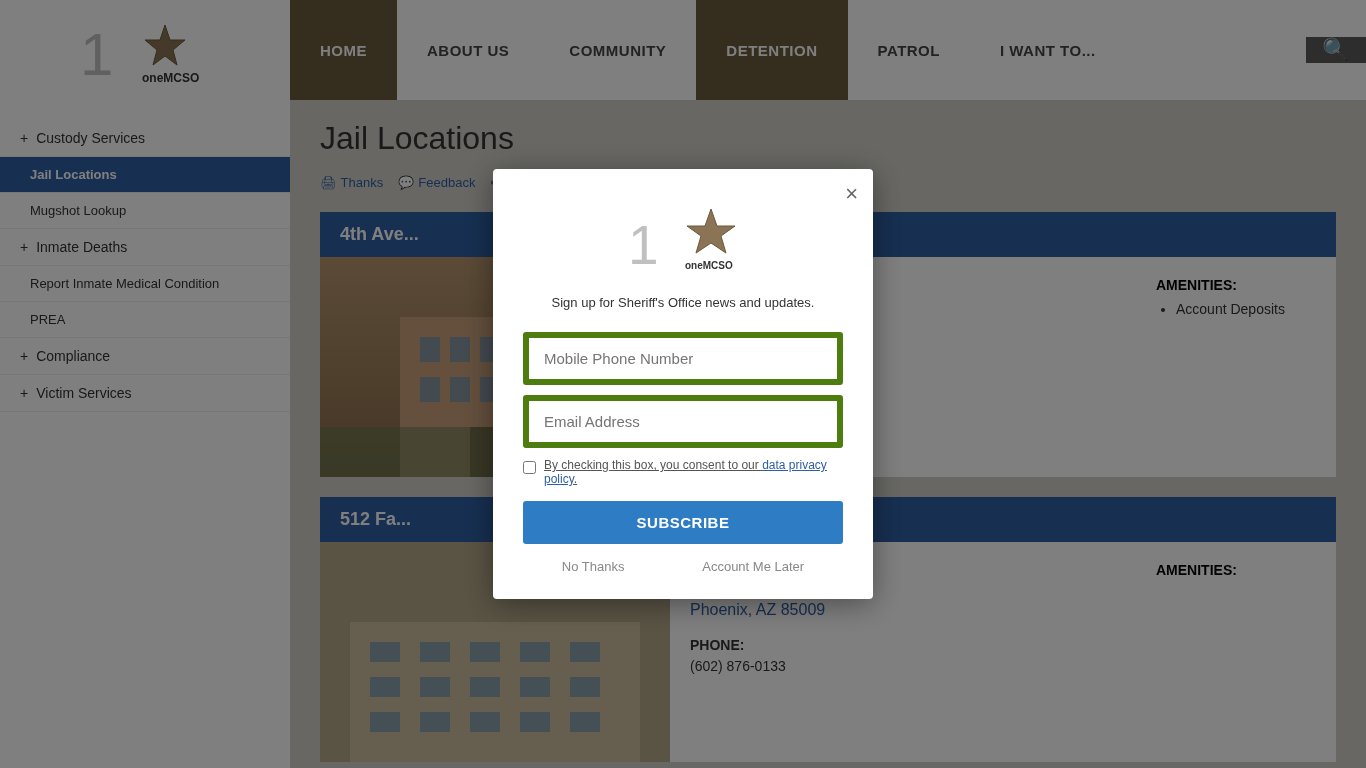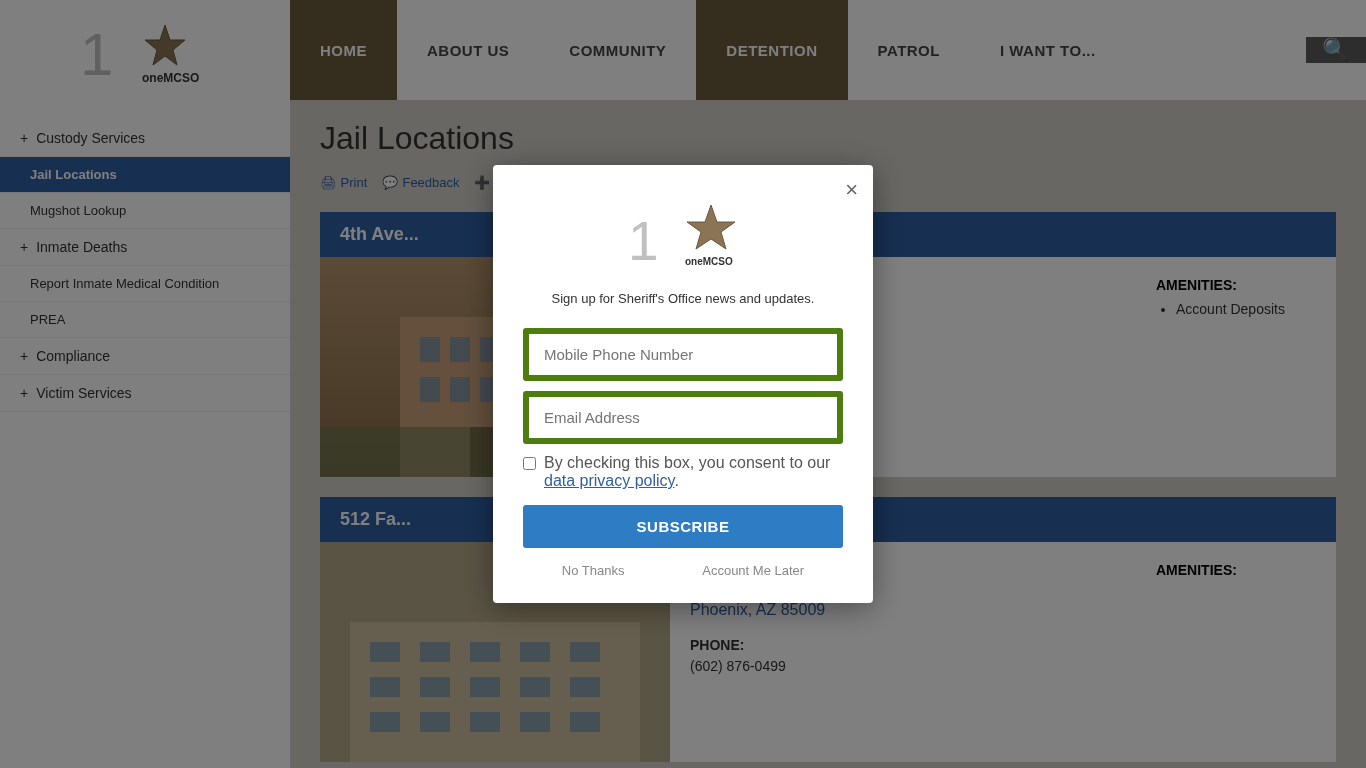--- a/index.html
+++ b/index.html
@@ -228,21 +228,21 @@
       outline: none;
     }
     .modal-checkbox-row {
       display: flex;
       align-items: flex-start;
       gap: 8px;
       margin-bottom: 15px;
       text-align: left;
     }
     .modal-checkbox-row input { margin-top: 3px; }
-    .modal-checkbox-text { font-size: 16px; color: #555; }
+    .modal-checkbox-text { font-size: 12px; color: #555; text-decoration: underline; }
     .modal-checkbox-text a { color: #2e5fa3; }
     .subscribe-btn {
       background: #2e7dc4;
       color: #fff;
       border: none;
       padding: 13px 30px;
       font-size: 15px;
       font-weight: bold;
       cursor: pointer;
       border-radius: 3px;
@@ -325,21 +325,21 @@
       <span>Victim Services</span>
     </div>
   </aside>
 
   <main class="main-content">
     <h1 class="page-title">Jail Locations</h1>
 
     <div class="toolbar">
       <a href="#">
         <span>🖨</span>
-        <span>Print</span>
+        <span>Thanks</span>
       </a>
       <a href="#">
         <span>💬</span>
         <span>Feedback</span>
       </a>
       <a href="#">
         <span>➕</span>
         <span>Share &amp; Bookmark</span>
       </a>
       <div class="font-size-ctrl">
@@ -411,21 +411,21 @@
             <rect x="200" y="170" width="30" height="20" fill="#7a9ab0" opacity="0.8"></rect>
             <rect x="250" y="170" width="30" height="20" fill="#7a9ab0" opacity="0.8"></rect>
           </svg>
         </div>
         <div class="location-info">
           <div class="info-label">ADDRESS:</div>
           <a class="info-link" href="#">2670 South 28th Drive</a>
           <a class="info-link" href="#">Phoenix, AZ 85009</a>
           <br>
           <div class="info-label">PHONE:</div>
-          <div class="info-text">(602) 876-0499</div>
+          <div class="info-text">(602) 876-0133</div>
         </div>
         <div class="amenities-col">
           <div class="amenities-label">AMENITIES:</div>
         </div>
       </div>
     </div>
   </main>
 </div>
 
 <div class="overlay" id="modal-overlay">

